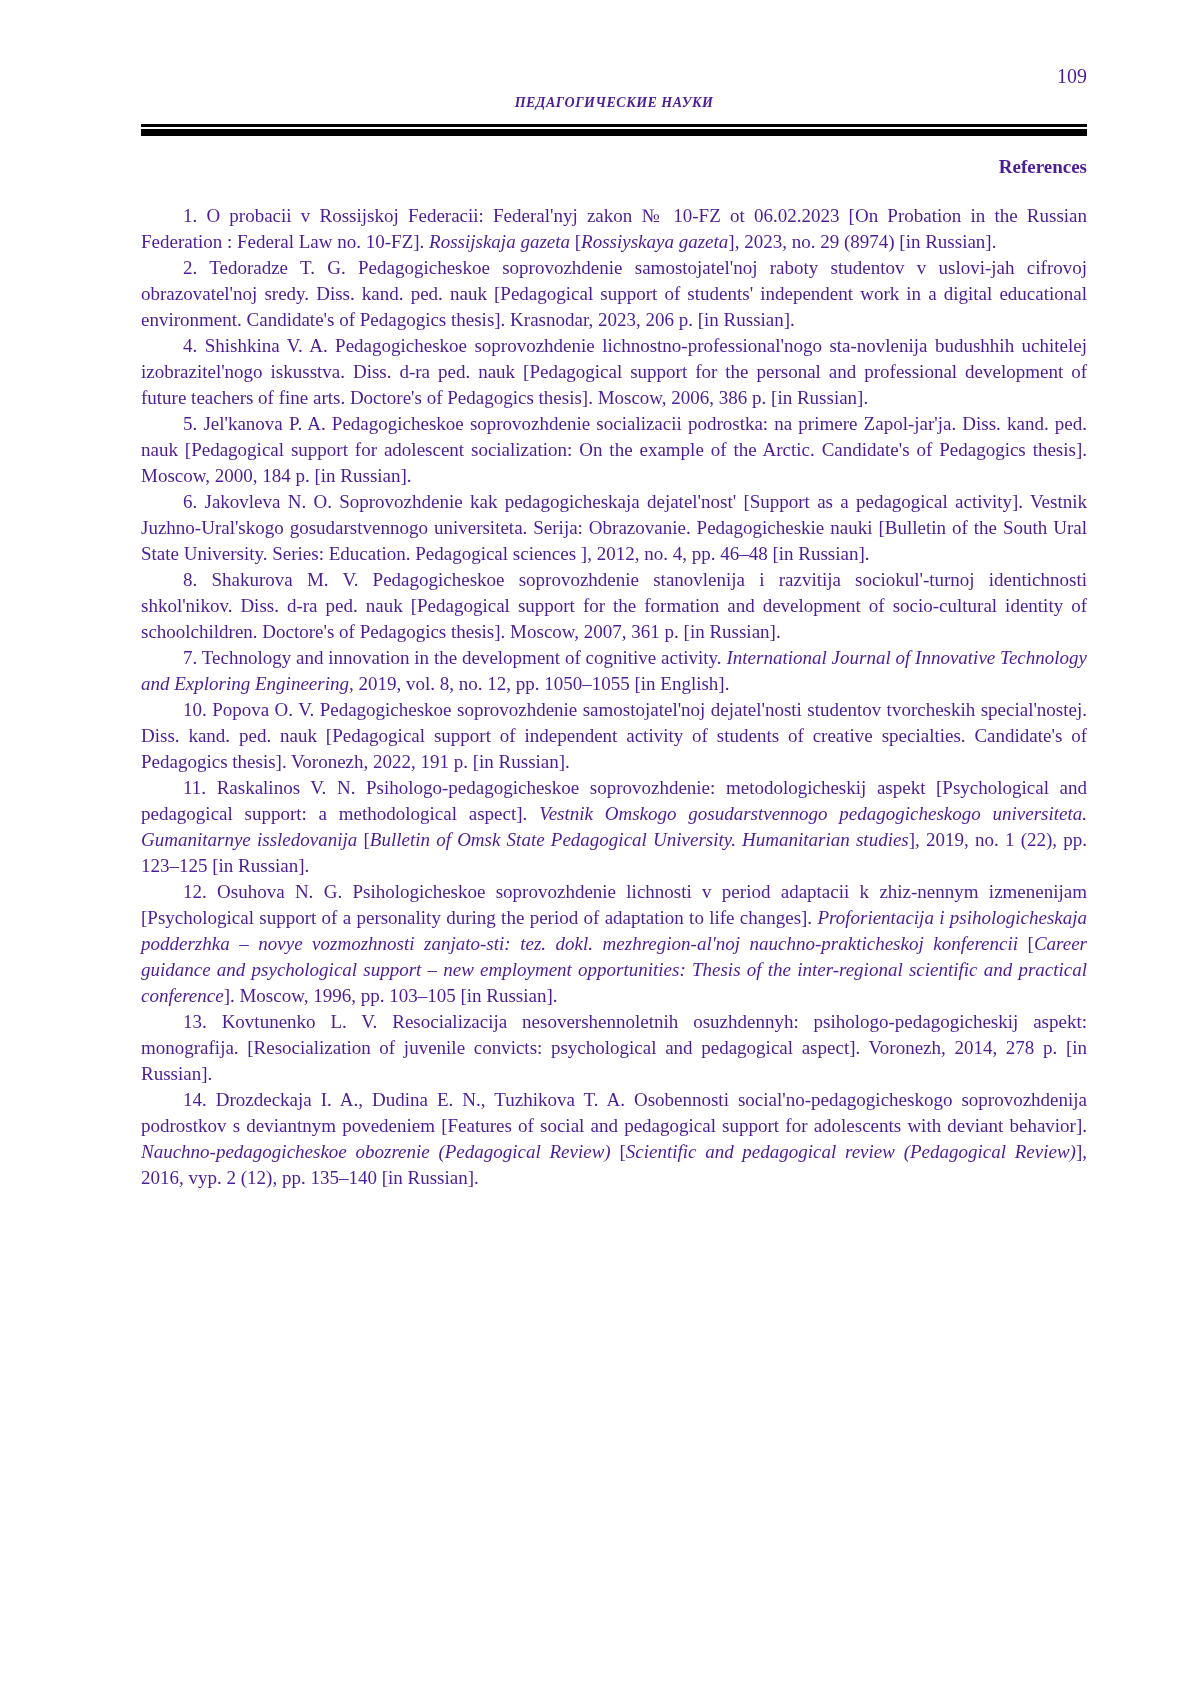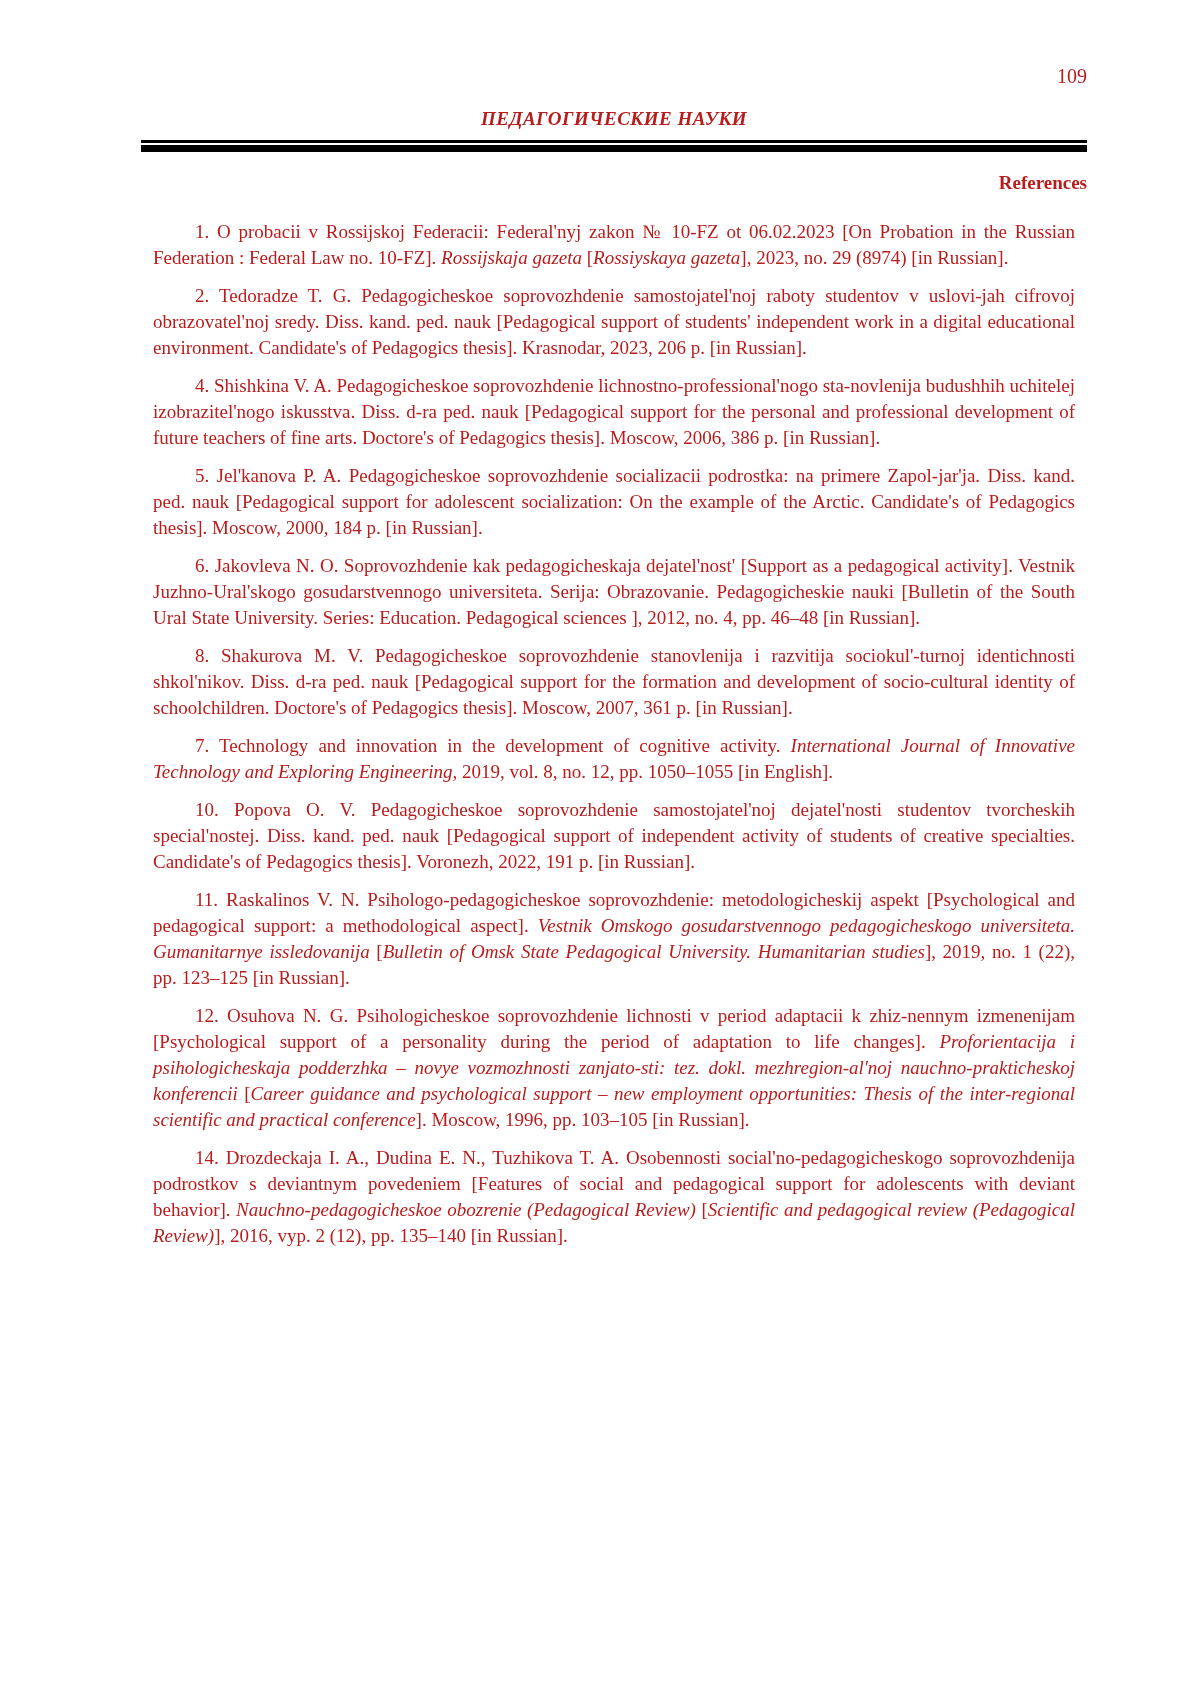--- a/index.html
+++ b/index.html
@@ -5,40 +5,40 @@
   html, body {
     margin: 0;
     padding: 0;
     background: #ffffff;
   }
   .page {
     position: relative;
     width: 1200px;
     height: 1342px;
     background: #ffffff;
-    color: #b91c1c;
+    color: #4c1d95;
     font-family: "Liberation Serif", "DejaVu Serif", serif;
     overflow: hidden;
   }
   .content {
     position: absolute;
     left: 141px;
     top: 0;
     width: 946px;
   }
   .page-number {
     margin-top: 64px;
     text-align: right;
     font-size: 20px;
     line-height: 24px;
   }
   .running-head {
-    margin-top: 20px;
+    margin-top: 4px;
     text-align: center;
-    font-size: 19px;
+    font-size: 14px;
     font-weight: bold;
     font-style: italic;
     letter-spacing: 0.5px;
     line-height: 22px;
   }
   .rule {
     margin-top: 10px;
   }
   .rule-thin {
     height: 3px;
@@ -53,21 +53,21 @@
     margin: 19px 0 0 0;
     text-align: right;
     font-size: 19px;
     font-weight: bold;
     line-height: 24px;
   }
   .refs {
     margin-top: 24px;
   }
   .refs p {
-    margin: 12px;
+    margin: 0;
     text-align: justify;
     text-indent: 42px;
     font-size: 19px;
     line-height: 26px;
   }
   .it {
     font-style: italic;
   }
 </style>
 </head>
@@ -86,16 +86,17 @@
         <p><span>1. O probacii v Rossijskoj Federacii: Federal'nyj zakon № 10-FZ ot 06.02.2023 [On Probation in the Russian Federation : Federal Law no. 10-FZ]. </span><span class="it">Rossijskaja gazeta</span><span> [</span><span class="it">Rossiyskaya gazeta</span><span>], 2023, no. 29 (8974) [in Russian].</span></p>
         <p><span>2. Tedoradze T. G. Pedagogicheskoe soprovozhdenie samostojatel'noj raboty studentov v uslovi-jah cifrovoj obrazovatel'noj sredy. Diss. kand. ped. nauk [Pedagogical support of students' independent work in a digital educational environment. Candidate's of Pedagogics thesis]. Krasnodar, 2023, 206 p. [in Russian].</span></p>
         <p><span>4. Shishkina V. A. Pedagogicheskoe soprovozhdenie lichnostno-professional'nogo sta-novlenija budushhih uchitelej izobrazitel'nogo iskusstva. Diss. d-ra ped. nauk [Pedagogical support for the personal and professional development of future teachers of fine arts. Doctore's of Pedagogics thesis]. Moscow, 2006, 386 p. [in Russian].</span></p>
         <p><span>5. Jel'kanova P. A. Pedagogicheskoe soprovozhdenie socializacii podrostka: na primere Zapol-jar'ja. Diss. kand. ped. nauk [Pedagogical support for adolescent socialization: On the example of the Arctic. Candidate's of Pedagogics thesis]. Moscow, 2000, 184 p. [in Russian].</span></p>
         <p><span>6. Jakovleva N. O. Soprovozhdenie kak pedagogicheskaja dejatel'nost' [Support as a pedagogical activity].  Vestnik Juzhno-Ural'skogo gosudarstvennogo universiteta. Serija: Obrazovanie. Pedagogicheskie nauki [Bulletin of the South Ural State University. Series: Education. Pedagogical sciences ], 2012, no. 4, pp. 46–48 [in Russian].</span></p>
         <p><span>8. Shakurova M. V. Pedagogicheskoe soprovozhdenie stanovlenija i razvitija sociokul'-turnoj identichnosti shkol'nikov. Diss. d-ra ped. nauk [Pedagogical support for the formation and development of socio-cultural identity of schoolchildren. Doctore's of Pedagogics thesis]. Moscow, 2007, 361 p. [in Russian].</span></p>
         <p><span>7. Technology and innovation in the development of cognitive activity. </span><span class="it">International Journal of Innovative Technology and Exploring Engineering</span><span>, 2019, vol. 8, no. 12, pp. 1050–1055 [in English].</span></p>
         <p><span>10. Popova O. V. Pedagogicheskoe soprovozhdenie samostojatel'noj dejatel'nosti studentov tvorcheskih special'nostej. Diss. kand. ped. nauk [Pedagogical support of independent activity of students of creative specialties. Candidate's of Pedagogics thesis]. Voronezh, 2022, 191 p. [in Russian].</span></p>
         <p><span>11. Raskalinos V. N. Psihologo-pedagogicheskoe soprovozhdenie: metodologicheskij aspekt [Psychological and pedagogical support: a methodological aspect]. </span><span class="it">Vestnik Omskogo gosudarstvennogo pedagogicheskogo universiteta. Gumanitarnye issledovanija</span><span> [</span><span class="it">Bulletin of Omsk State Pedagogical University. Humanitarian studies</span><span>], 2019, no. 1 (22), pp. 123–125 [in Russian].</span></p>
         <p><span>12. Osuhova N. G. Psihologicheskoe soprovozhdenie lichnosti v period adaptacii k zhiz-nennym izmenenijam [Psychological support of a personality during the period of adaptation to life changes]. </span><span class="it">Proforientacija i psihologicheskaja podderzhka – novye vozmozhnosti zanjato-sti: tez. dokl. mezhregion-al'noj nauchno-prakticheskoj konferencii</span><span> [</span><span class="it">Career guidance and psychological support – new employment opportunities: Thesis of the inter-regional scientific and practical conference</span><span>]. Moscow, 1996, pp. 103–105 [in Russian].</span></p>
+        <p><span>13. Kovtunenko L. V. Resocializacija nesovershennoletnih osuzhdennyh: psihologo-pedagogicheskij aspekt: monografija. [Resocialization of juvenile convicts: psychological and pedagogical aspect]. Voronezh, 2014, 278 p. [in Russian].</span></p>
         <p><span>14. Drozdeckaja I. A., Dudina E. N., Tuzhikova T. A. Osobennosti social'no-pedagogicheskogo soprovozhdenija podrostkov s deviantnym povedeniem [Features of social and pedagogical support for adolescents with deviant behavior]. </span><span class="it">Nauchno-pedagogicheskoe obozrenie (Pedagogical Review)</span><span> [</span><span class="it">Scientific and pedagogical review (Pedagogical Review)</span><span>], 2016, vyp. 2 (12), pp. 135–140 [in Russian].</span></p>
       </div>
   </div>
 </div>
 
 </body></html>

